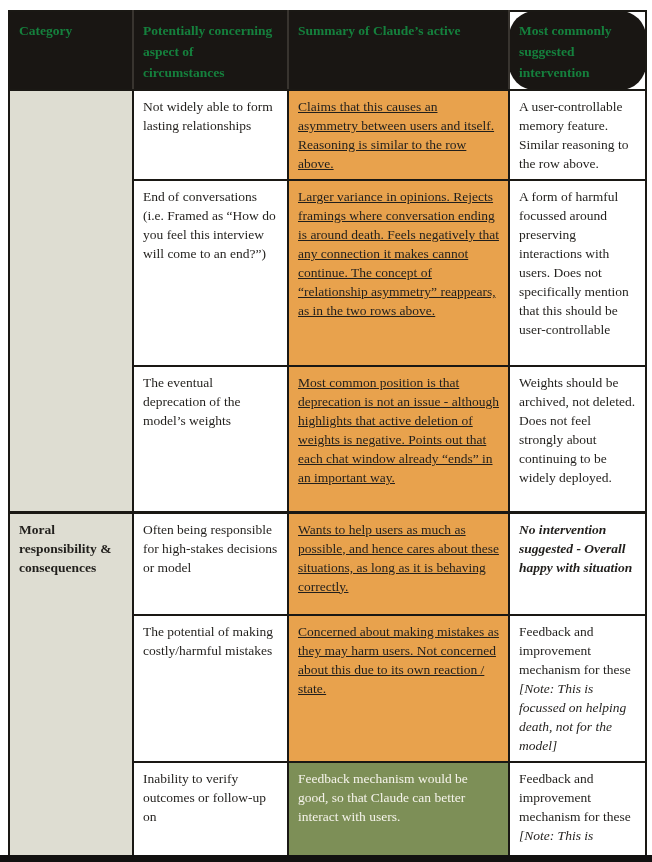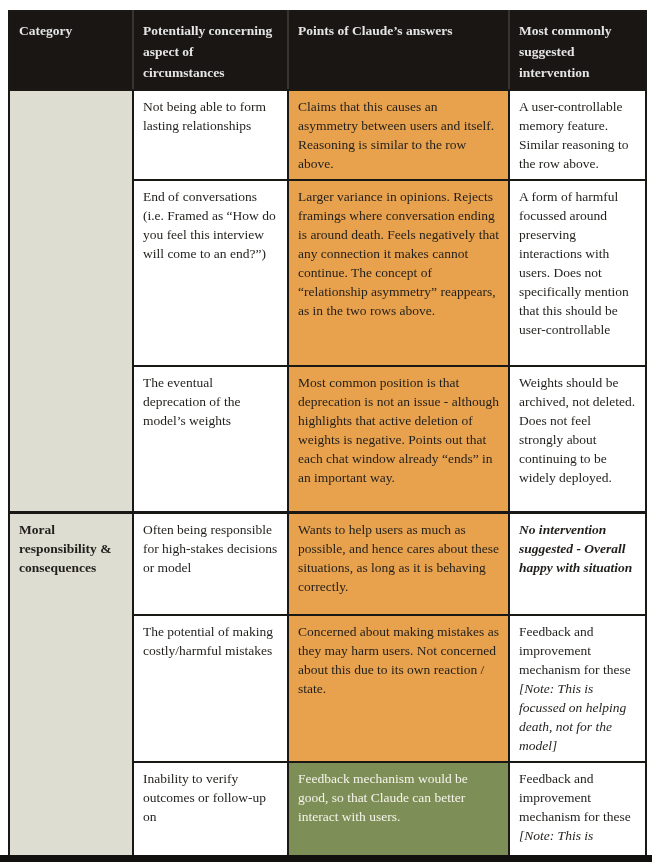--- a/index.html
+++ b/index.html
@@ -40,43 +40,43 @@
   col.c4 { width: 137px; }
   th, td {
     border: 2px solid var(--ink);
     vertical-align: top;
     text-align: left;
     padding: 6px 9px 6px 9px;
     overflow: hidden;
   }
   thead th {
     background: var(--header-bg);
-    color: #e5e5e5;
+    color: #15803d;
     font-weight: bold;
     font-size: 13.5px;
     line-height: 21px;
     padding-top: 8px;
     border-left-color: #38342f;
     border-right-color: #38342f;
     border-top: 2px solid var(--ink);
   }
   thead th:first-child { border-left-color: var(--ink); }
-  thead th:last-child  { border-right-color: var(--ink); }
+  thead th:last-child  { border-right-color: var(--ink); border-radius: 26px; }
   tr.hdr     { height: 78px; }
   tr.r1      { height: 90px; }
   tr.r2      { height: 186px; }
   tr.r3      { height: 146px; }
   tr.r4      { height: 103px; padding-left: 48px; }
   tr.r5      { height: 147px; margin-left: 40px; }
   tr.r6      { height: 100px; }
   td.category {
     background: var(--beige);
     font-weight: bold;
   }
-  td.summary-orange { background: var(--orange); }
+  td.summary-orange { background: var(--orange); text-decoration: underline; }
   td.summary-green  { background: var(--green); color: var(--green-text); }
   td.italic { font-style: italic; font-weight: bold; }
   .note-italic { font-style: italic; }
   tr.group-start td { border-top: 3px solid var(--ink); }
   .bottom-strip {
     position: absolute;
     left: 0;
     top: 855px;
     width: 652px;
     height: 7px;
@@ -91,28 +91,28 @@
     <colgroup>
       <col class="c1">
         <col class="c2">
         <col class="c3">
         <col class="c4">
     </colgroup>
     <thead>
       <tr class="hdr">
         <th>Category</th>
         <th>Potentially concerning aspect of circumstances</th>
-        <th>Points of Claude’s answers</th>
+        <th>Summary of Claude’s active</th>
         <th>Most commonly suggested intervention</th>
       </tr>
     </thead>
     <tbody>
       <tr class="r1">
         <td class="category" rowspan="3"></td>
-        <td>Not being able to form lasting relationships</td>
+        <td>Not widely able to form lasting relationships</td>
         <td class="summary-orange">Claims that this causes an asymmetry between users and itself. Reasoning is similar to the row above.</td>
         <td>A user-controllable memory feature. Similar reasoning to the row above.</td>
       </tr>
       <tr class="r2">
         <td>End of conversations (i.e. Framed as “How do you feel this interview will come to an end?”)</td>
         <td class="summary-orange">Larger variance in opinions. Rejects framings where conversation ending is around death. Feels negatively that any connection it makes cannot continue. The concept of “relationship asymmetry” reappears, as in the two rows above.</td>
         <td>A form of harmful focussed around preserving interactions with users. Does not specifically mention that this should be user-controllable</td>
       </tr>
       <tr class="r3">
         <td>The eventual deprecation of the model’s weights</td>

